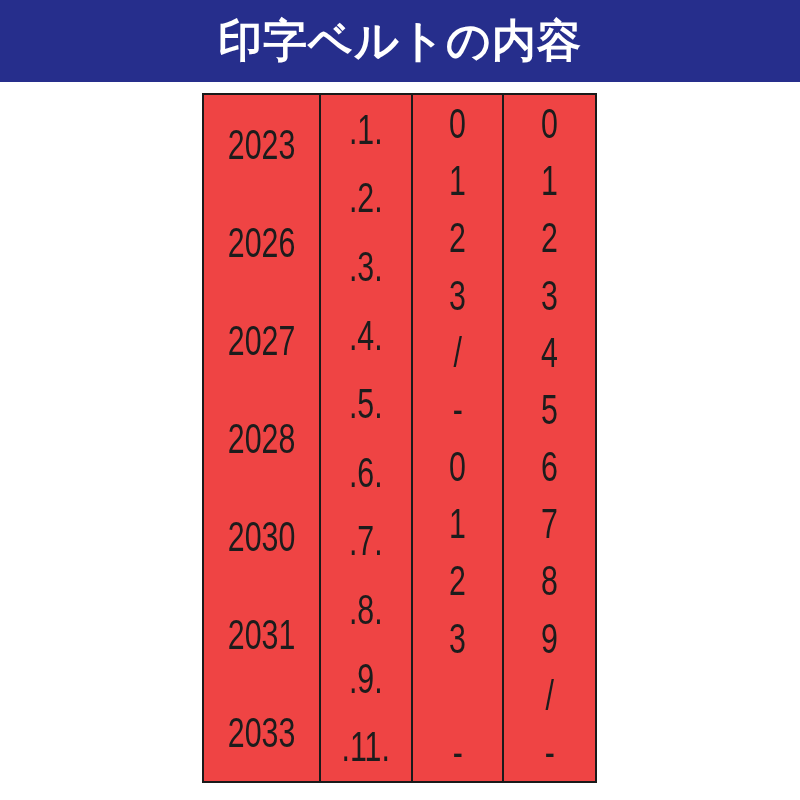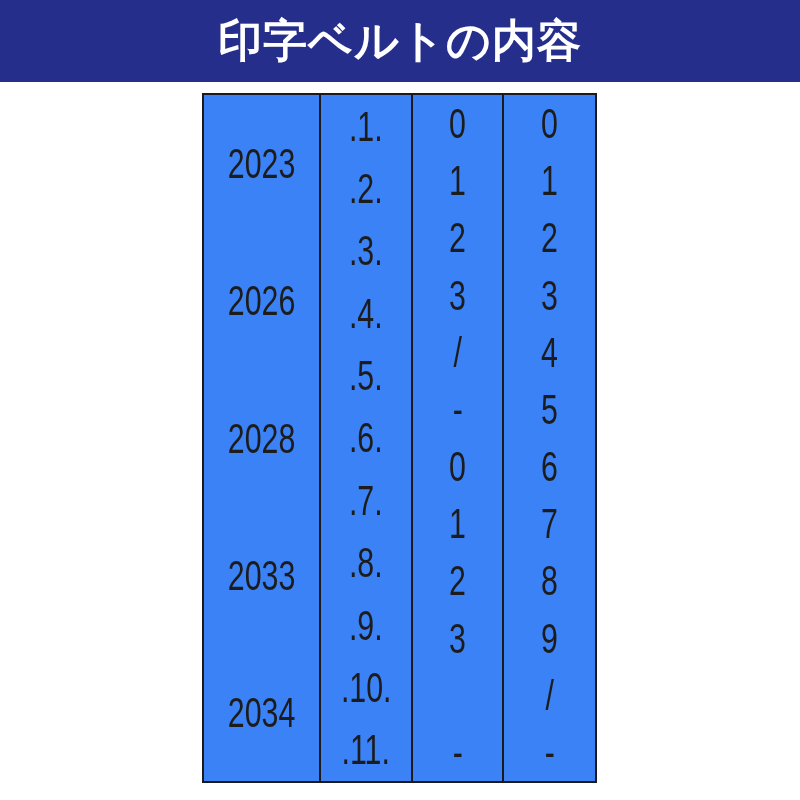--- a/index.html
+++ b/index.html
@@ -38,21 +38,21 @@
   }
   .belt-table {
     position: absolute;
     left: 202px;
     top: 93px;
     width: 395px;
     height: 690px;
     border: 2px solid #1a1a1a;
     box-sizing: border-box;
     display: flex;
-    background: #3b82f6;
+    background: #ef4444;
   }
   .belt-col {
     display: flex;
     flex-direction: column;
     box-sizing: border-box;
   }
   .belt-col.c0 { width: 29.9%; border-right: 2px solid #1a1a1a; }
   .belt-col.c1 { width: 23.5%; border-right: 2px solid #1a1a1a; }
   .belt-col.c2 { width: 23.4%; border-right: 2px solid #1a1a1a; }
   .belt-col.c3 { width: 23.2%; }
@@ -85,28 +85,34 @@
   <div class="belt-table">
 
     <div class="belt-col c0">
       <div class="cell">
           <span>2023</span>
         </div>
       <div class="cell">
           <span>2026</span>
         </div>
       <div class="cell">
+          <span>2027</span>
+        </div>
+      <div class="cell">
           <span>2028</span>
         </div>
       <div class="cell">
+          <span>2030</span>
+        </div>
+      <div class="cell">
+          <span>2031</span>
+        </div>
+      <div class="cell">
           <span>2033</span>
         </div>
-      <div class="cell">
-          <span>2034</span>
-        </div>
     </div>
 
     <div class="belt-col c1">
       <div class="cell">
           <span>.1.</span>
         </div>
       <div class="cell">
           <span>.2.</span>
         </div>
       <div class="cell">
@@ -122,23 +128,20 @@
           <span>.6.</span>
         </div>
       <div class="cell">
           <span>.7.</span>
         </div>
       <div class="cell">
           <span>.8.</span>
         </div>
       <div class="cell">
           <span>.9.</span>
-        </div>
-      <div class="cell">
-          <span>.10.</span>
         </div>
       <div class="cell">
           <span>.11.</span>
         </div>
     </div>
 
     <div class="belt-col c2">
       <div class="cell">
           <span>0</span>
         </div>

